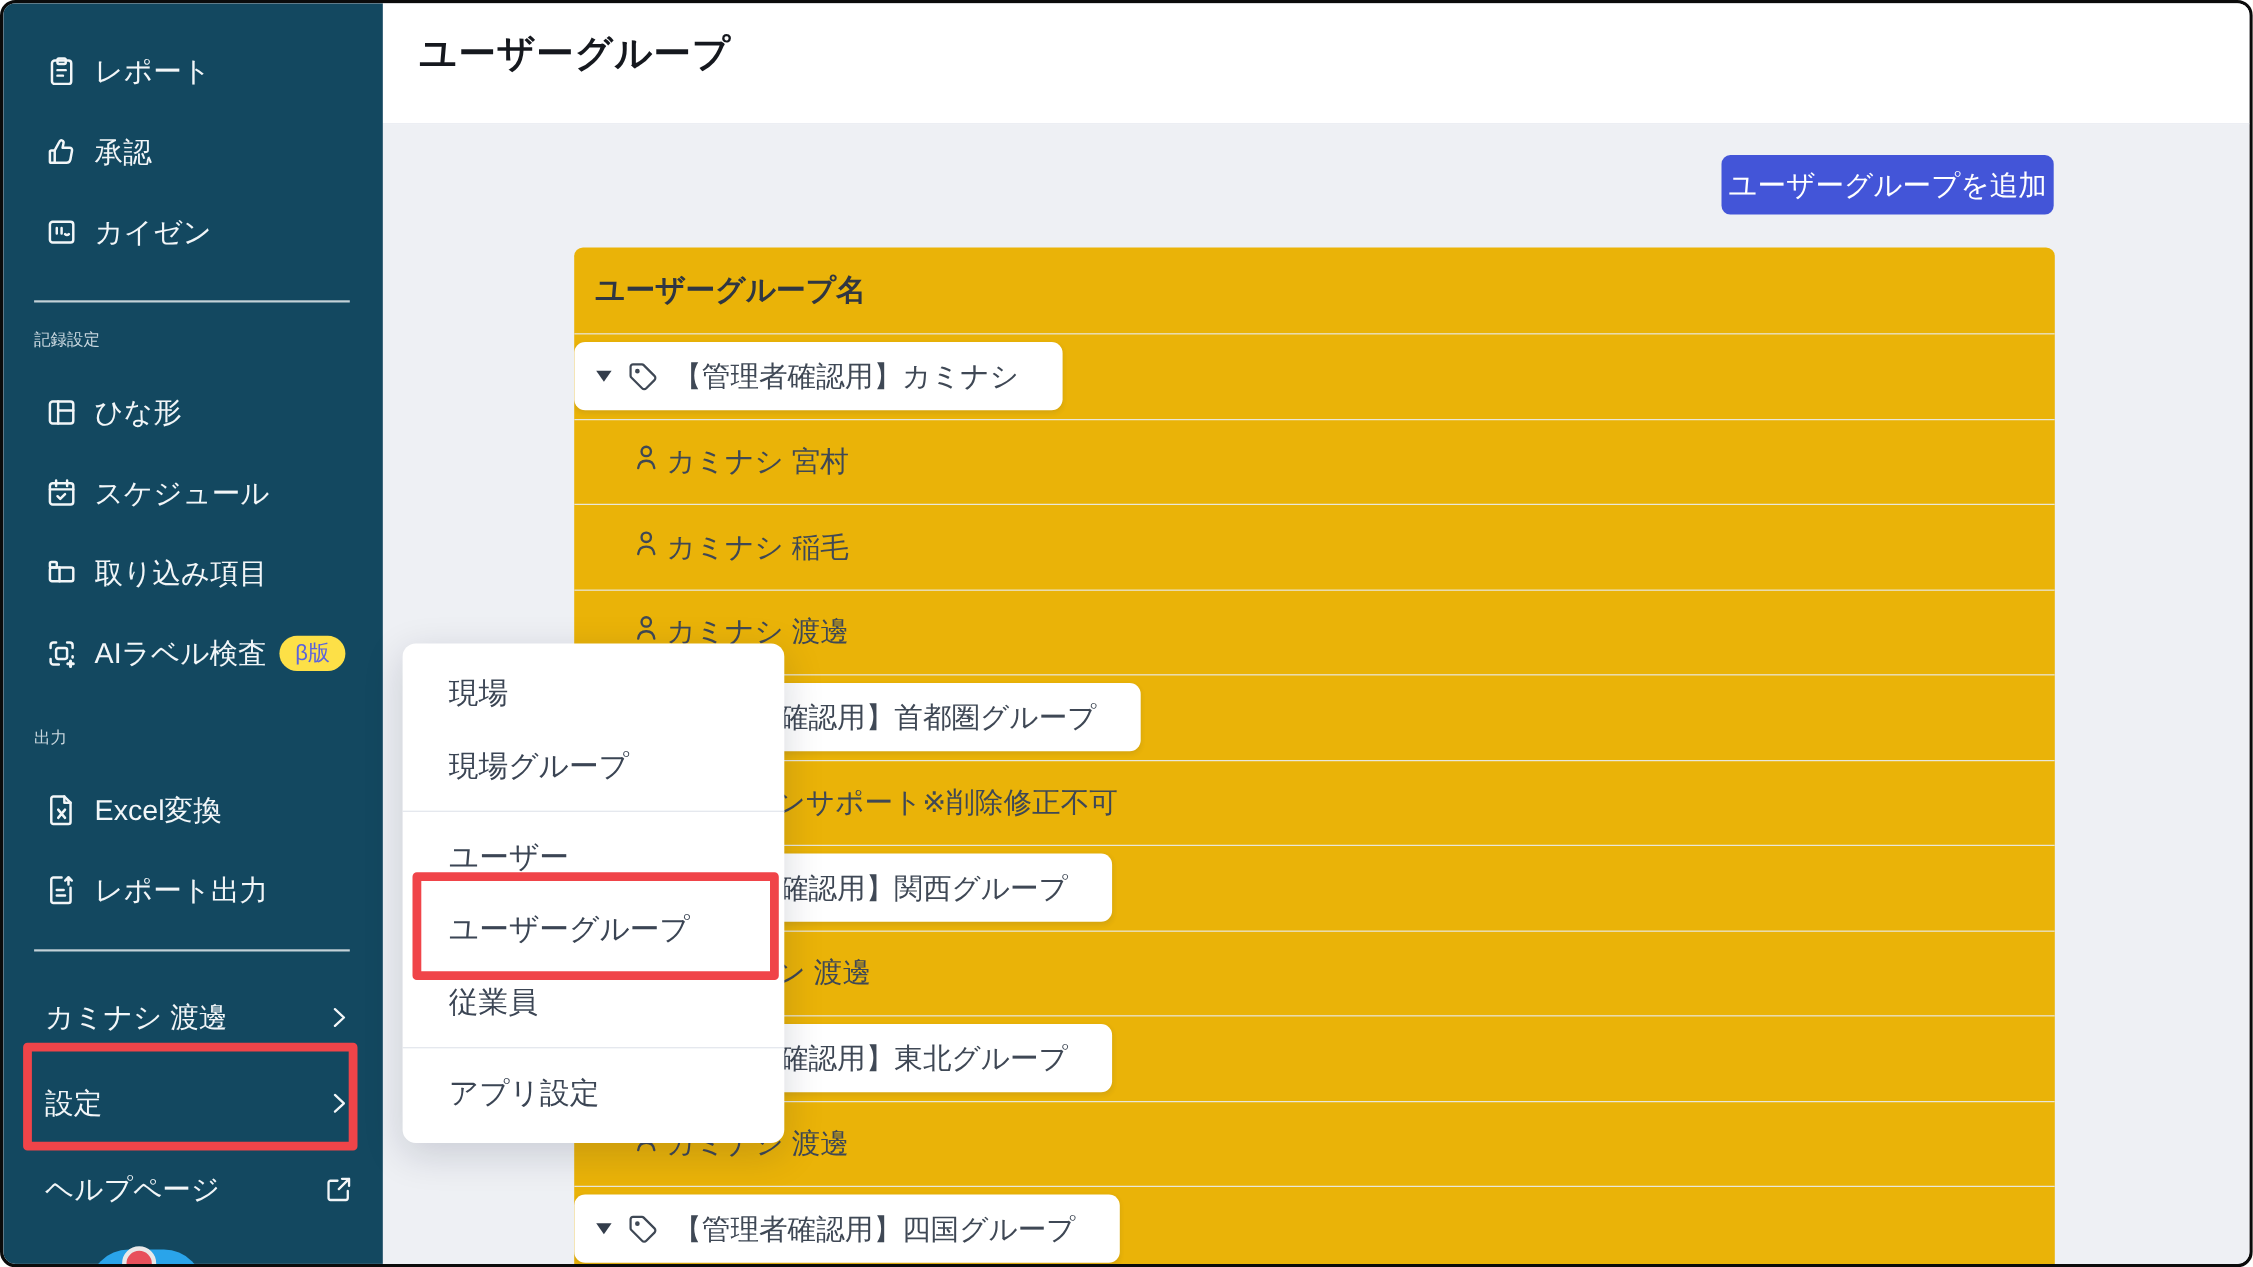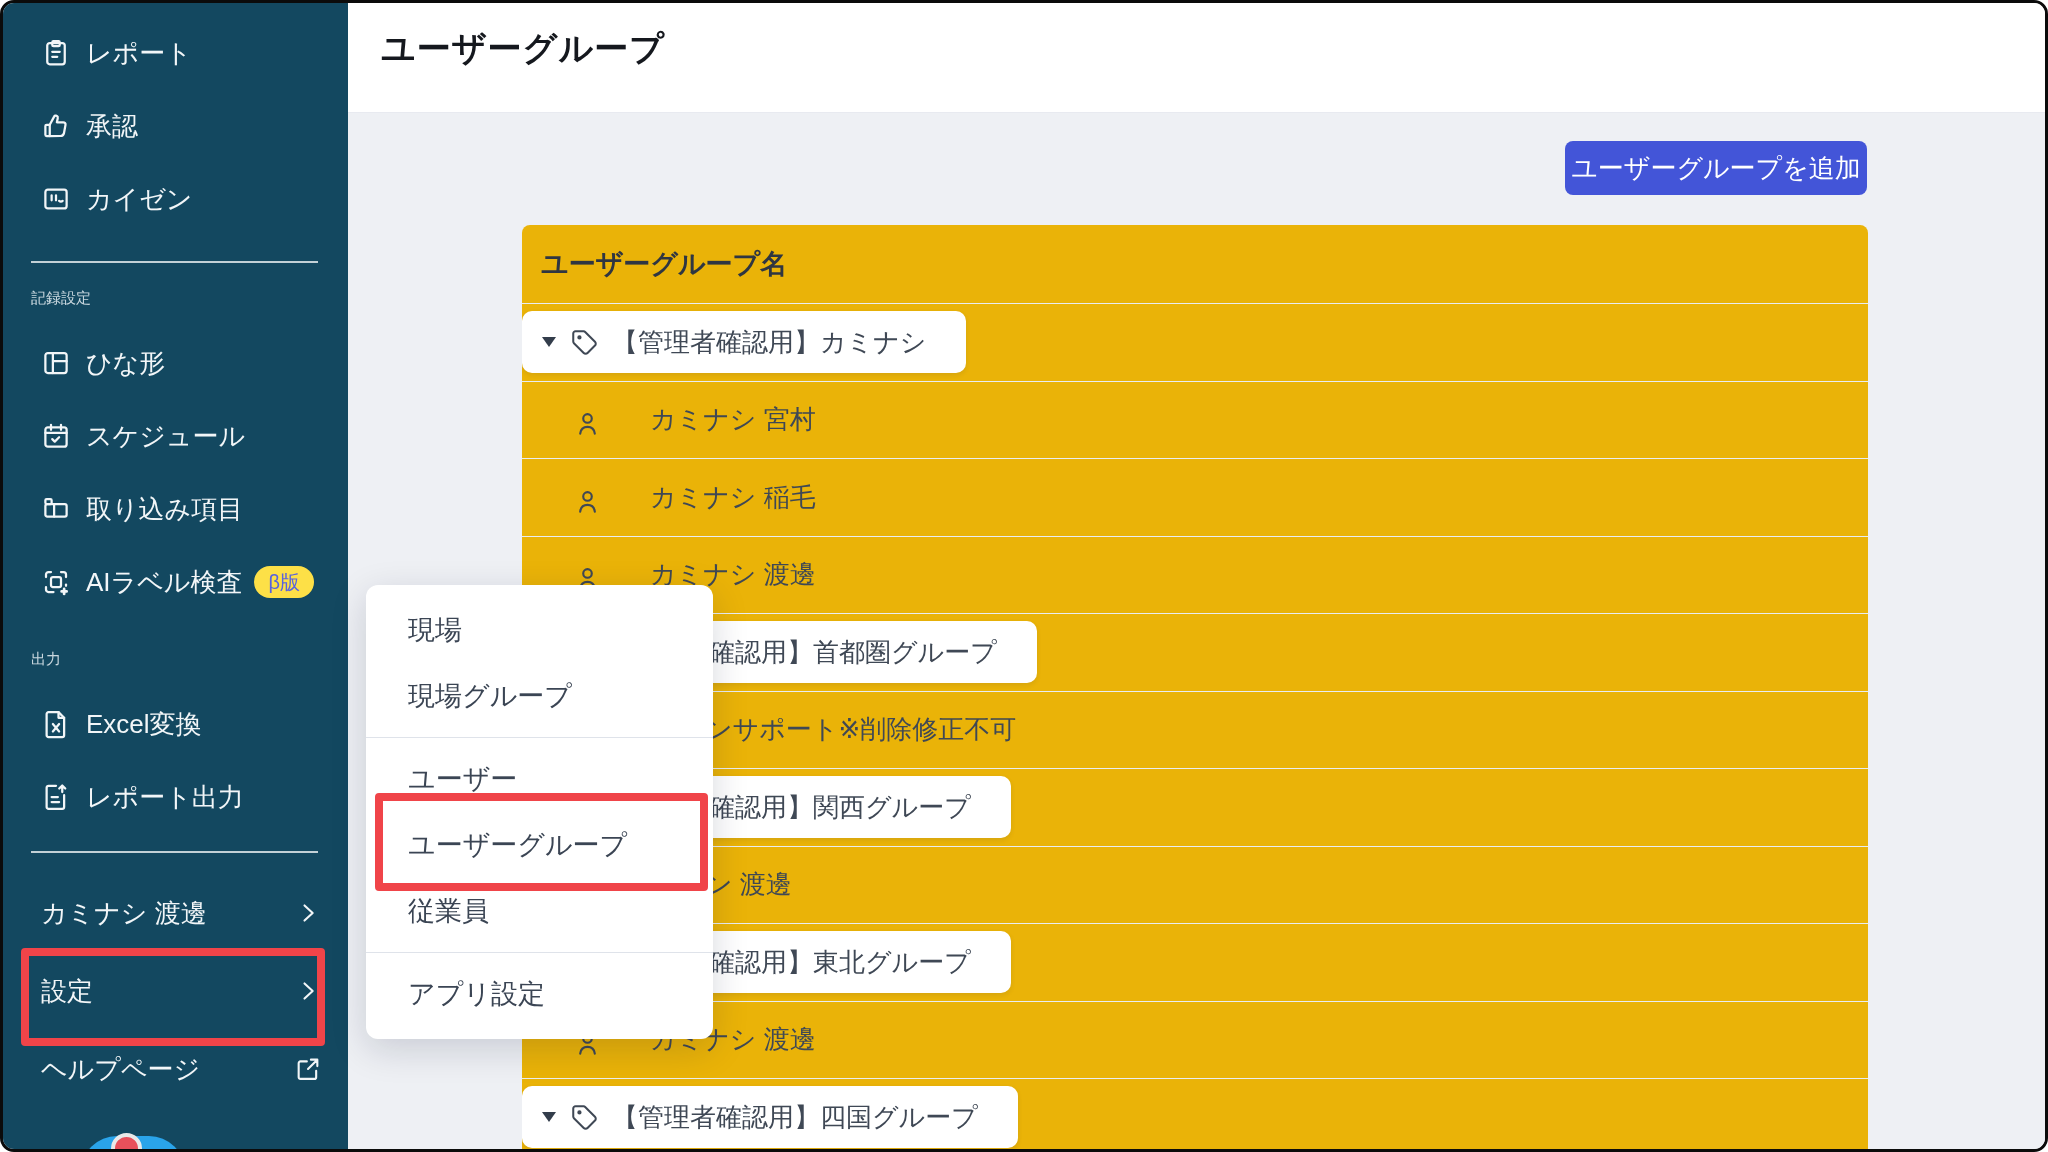--- a/index.html
+++ b/index.html
@@ -5,21 +5,21 @@
   html,body{margin:0;padding:0;background:#ffffff;}
   body{width:2048px;height:1152px;position:relative;overflow:hidden;
        font-family:"Liberation Sans","DejaVu Sans",sans-serif;}
   .frame{position:absolute;inset:0;border:3px solid #0b0b0b;border-radius:14px;
          overflow:hidden;background:#eef0f4;box-sizing:border-box;}
 
   
   .sidebar{position:absolute;left:0;top:0;bottom:0;width:345px;background:#134860;
            color:#f2f6f8;padding-top:28px;box-sizing:border-box;z-index:5;}
   .side-item{display:flex;align-items:center;height:44px;margin-bottom:29px;
-             padding:0 26px 0 38px;font-size:26px;color:#f2f6f8;cursor:pointer;}
+             padding:0 26px 0 38px;font-size:26px;color:#f2f6f8;cursor:pointer;margin-top:12px;}
   .side-item .side-text{white-space:nowrap;}
   .side-item .icn{margin-right:15px;}
   .icn{display:inline-flex;flex:none;}
   .icn svg{display:block;}
   .icn.right{margin-left:auto;margin-right:0;}
   .side-label{font-size:15px;color:rgba(240,246,250,0.82);padding-left:28px;
               height:30px;line-height:30px;margin-bottom:28px;}
   .side-label.out{margin-top:40px;}
   .side-divider{height:2px;background:rgba(255,255,255,0.75);margin:40px 30px 20px 28px;}
   .side-divider.second{margin-top:32px;margin-bottom:38px;}
@@ -47,21 +47,21 @@
         border-radius:8px 8px 0 0;overflow:hidden;}
   .thead{height:78px;display:flex;align-items:center;padding-left:19px;
          border-bottom:1px solid #e9edf2;font-size:27px;font-weight:700;color:#2f3642;}
   .trow{height:76.5px;border-bottom:1px solid #e9edf2;display:flex;align-items:center;
         color:#3f4855;font-size:26px;}
   .gpill{display:inline-flex;align-items:center;height:62px;background:#ffffff;
          border-radius:10px;box-shadow:0 2px 5px rgba(25,39,80,0.10);
          padding:0 40px 0 19px;}
   .gpill .tri{margin-right:14px;}
   .gpill .tag{margin-right:14px;}
-  .urow-inner{display:flex;align-items:flex-end;padding-left:52px;gap:44px;}
+  .urow-inner{display:flex;align-items:flex-start;padding-left:52px;}
   .urow-inner .icn{margin-right:5px;}
   .frag-pill{margin-left:168px;}
   .frag-plain{margin-left:184px;}
 
   
   .popup{position:absolute;left:363px;top:582px;width:347px;background:#ffffff;
          border-radius:12px;box-shadow:0 10px 36px rgba(10,20,50,0.16);
          padding:12px 0;z-index:20;box-sizing:border-box;}
   .menu-item{height:66px;display:flex;align-items:center;padding-left:42px;
              font-size:27px;color:#3b4554;cursor:pointer;}

